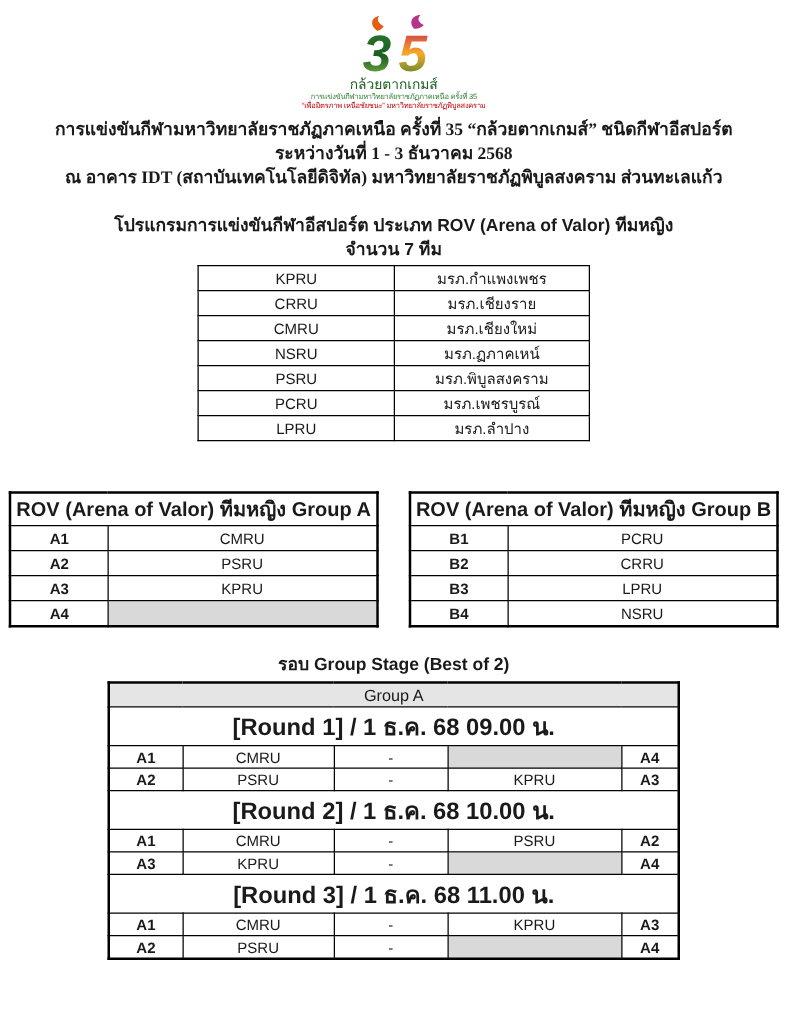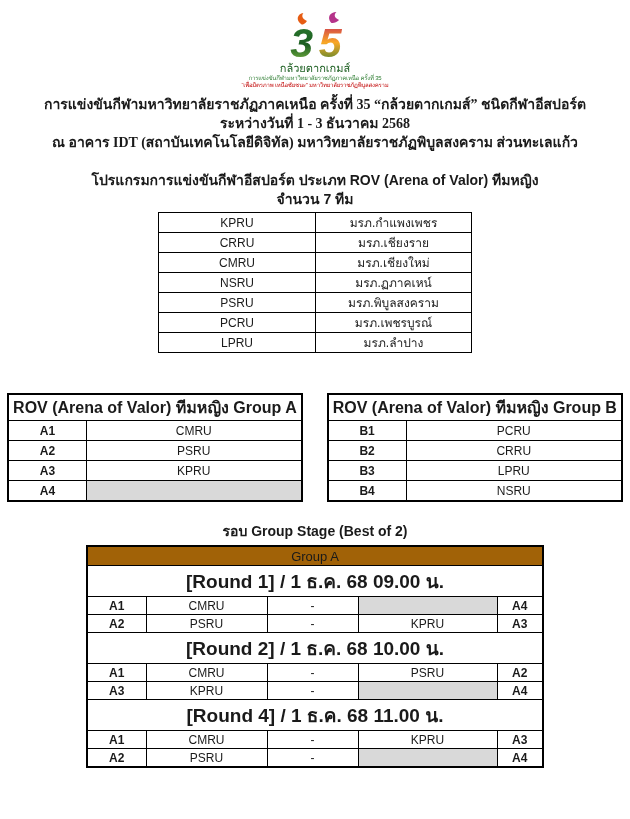--- a/index.html
+++ b/index.html
@@ -32,21 +32,21 @@
   .group-table th,.group-table td{border:1px solid #000;height:19px;font-size:12px;}
   .group-table th{font-size:16px;font-weight:bold;}
   .group-table .col-seed{width:52px;}
   .group-table .col-team{width:160px;}
   .seed{font-weight:bold;}
   .gray{background:#d9d9d9;}
   
   .stage-title{margin-top:20px;text-align:center;font-weight:bold;font-size:14px;line-height:18px;}
   .sched{margin:5px auto 0;border:2px solid #000;}
   .sched td{border:1px solid #000;height:17px;font-size:12px;}
-  .sched .group-head{background:#a16207;font-size:13px;font-weight:normal;height:18px;}
+  .sched .group-head{background:#e5e5e5;font-size:13px;font-weight:normal;height:18px;}
   .sched .round-label{font-weight:bold;font-size:19px;height:18px;}
 </style>
 </head>
 <body>
 
 <div class="page">
 
   <div class="logo">
     <svg width="96" height="50" viewBox="0 0 96 56">
       <defs>
@@ -210,21 +210,21 @@
       </tr>
       <tr>
         <td class="seed">A3</td>
         <td>KPRU</td>
         <td>-</td>
         <td class="gray"></td>
         <td class="seed">A4</td>
       </tr>
 
       <tr>
-        <td colspan="5" class="round-label">[Round 4] / 1 ธ.ค. 68 11.00 น.</td>
+        <td colspan="5" class="round-label">[Round 3] / 1 ธ.ค. 68 11.00 น.</td>
       </tr>
       <tr>
         <td class="seed">A1</td>
         <td>CMRU</td>
         <td>-</td>
         <td>KPRU</td>
         <td class="seed">A3</td>
       </tr>
       <tr>
         <td class="seed">A2</td>

